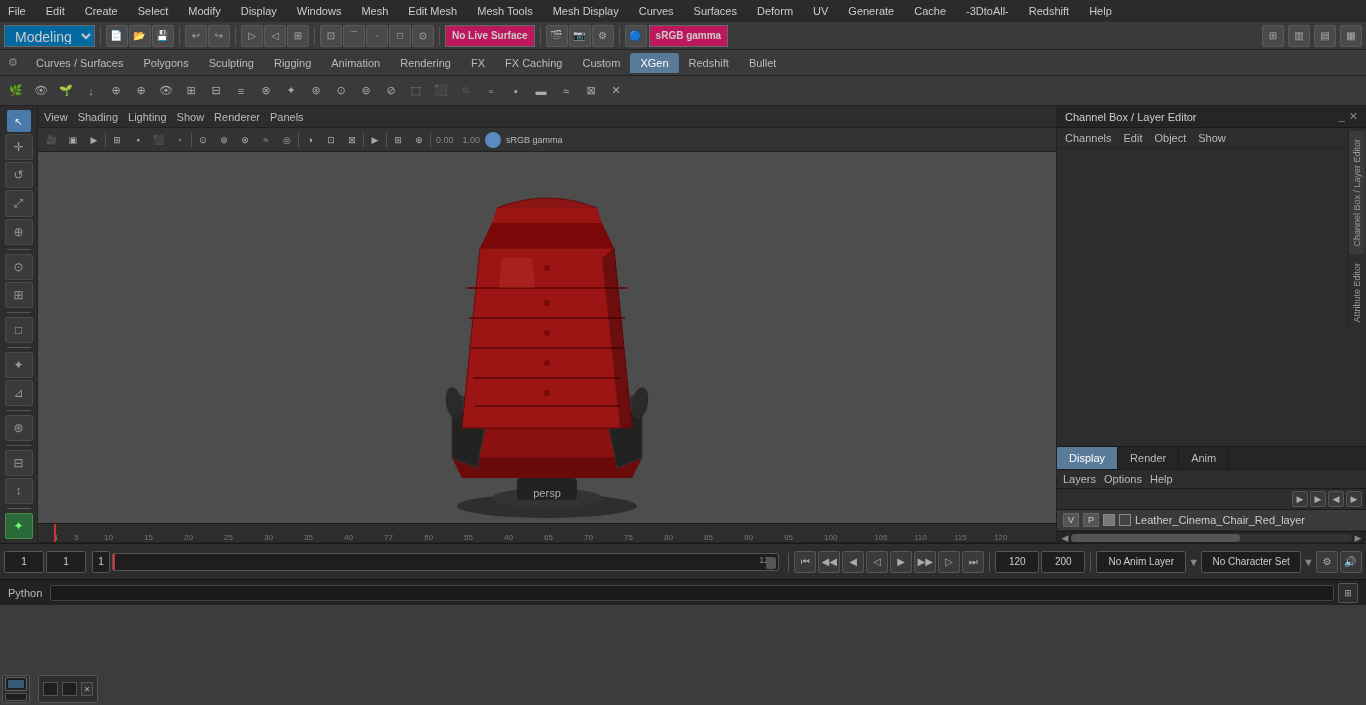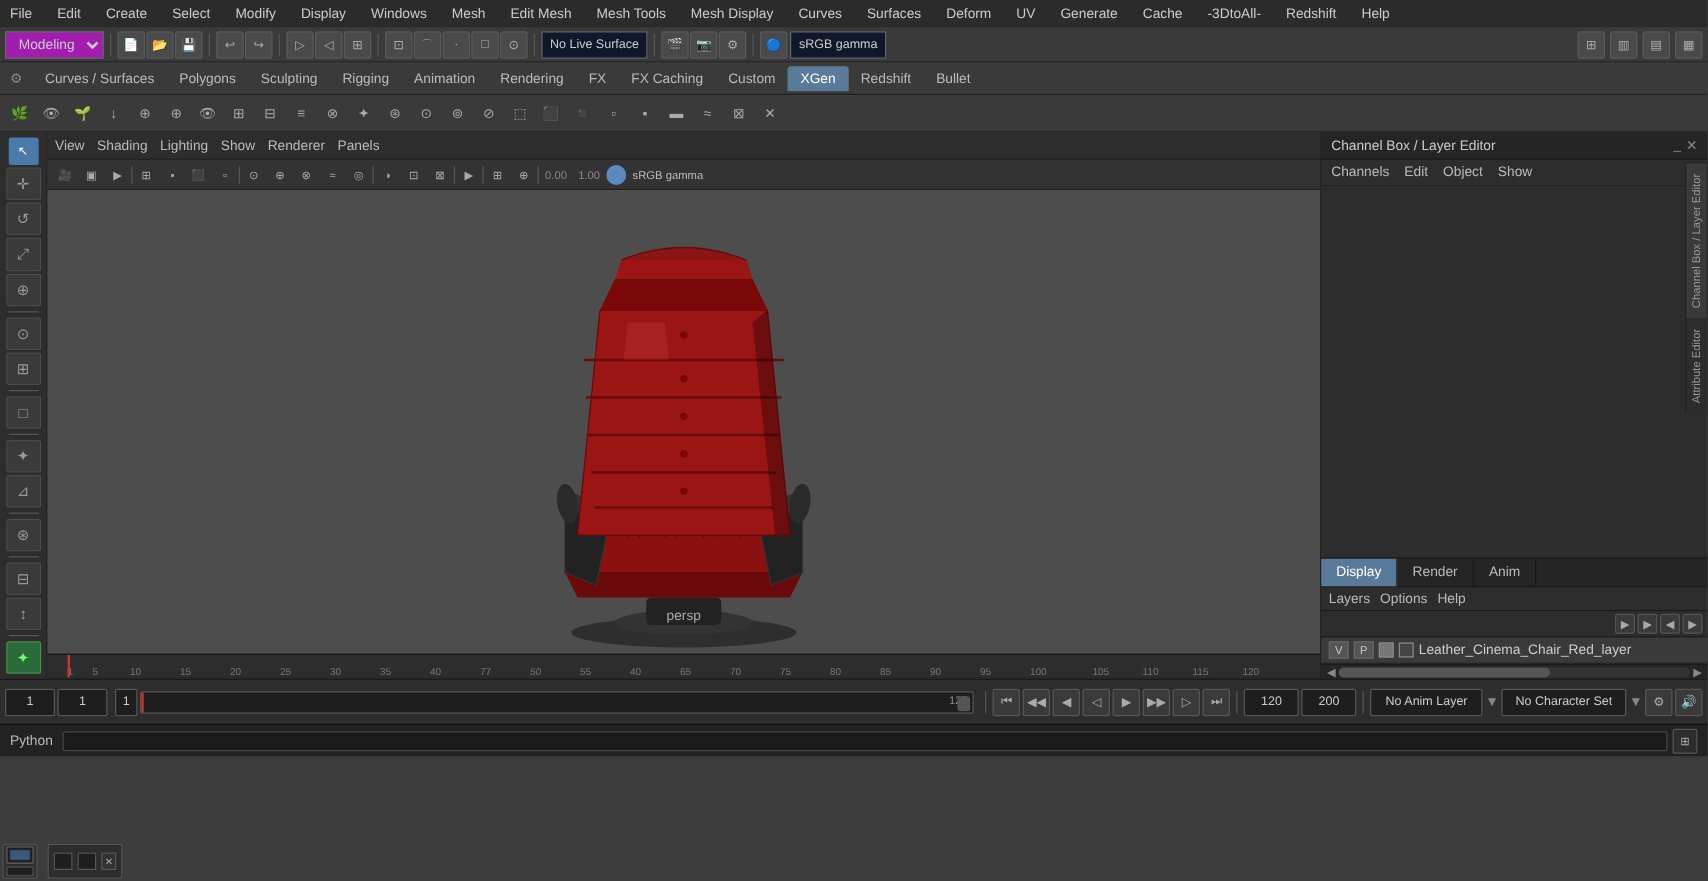--- a/index.html
+++ b/index.html
@@ -57,38 +57,39 @@
       border: 1px solid #5a5a5a;
       border-radius: 2px;
       display: flex;
       align-items: center;
       justify-content: center;
       cursor: pointer;
       font-size: 10px;
       color: #aaa;
     }
     .mode-dropdown {
-      background: #a21caf;
+      background: #0369a1;
       border: 1px solid #666;
       color: #ccc;
-      font-size: 11px;
+      font-size: 14px;
       padding: 2px 6px;
       height: 22px;
       cursor: pointer;
     }
     .live-surface-btn {
-      background: #0f172a;
+      background: #be185d;
       border: 1px solid #666;
       color: #ccc;
       font-size: 10px;
       padding: 2px 6px;
       height: 22px;
       cursor: pointer;
       display: flex;
       align-items: center;
+      font-weight: bold;
     }
 
     
     .tabs-row {
       display: flex;
       align-items: center;
       background: #3a3a3a;
       height: 26px;
       border-bottom: 1px solid #222;
       padding: 0 4px;

